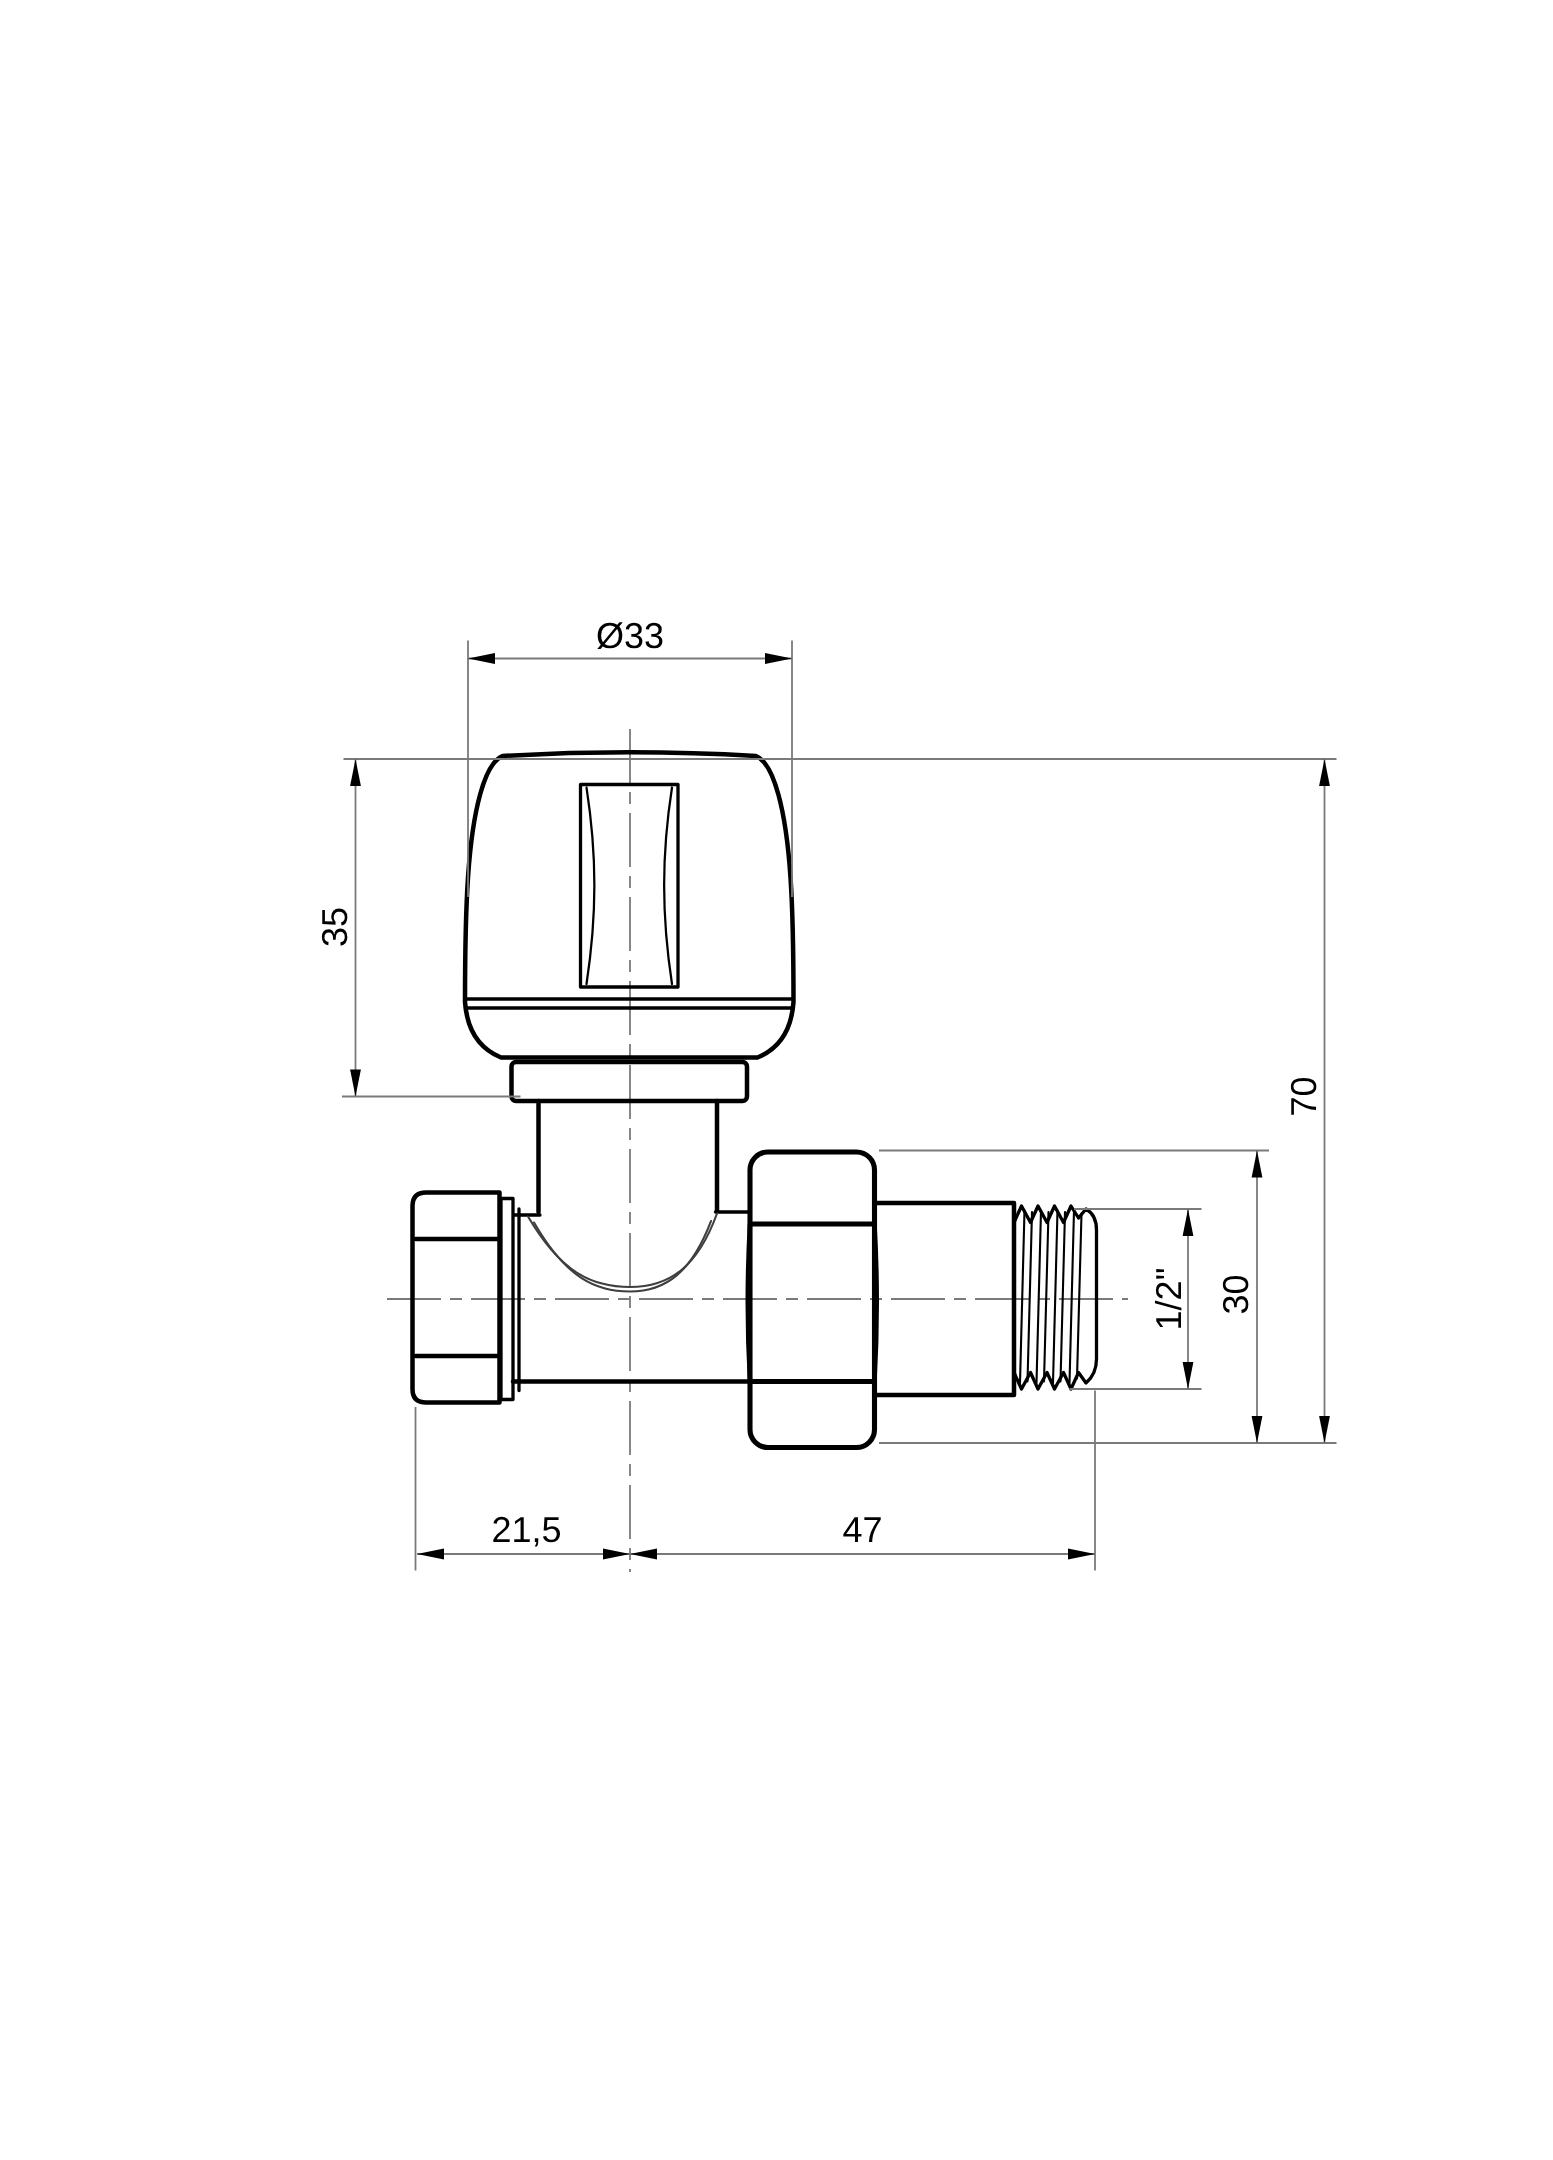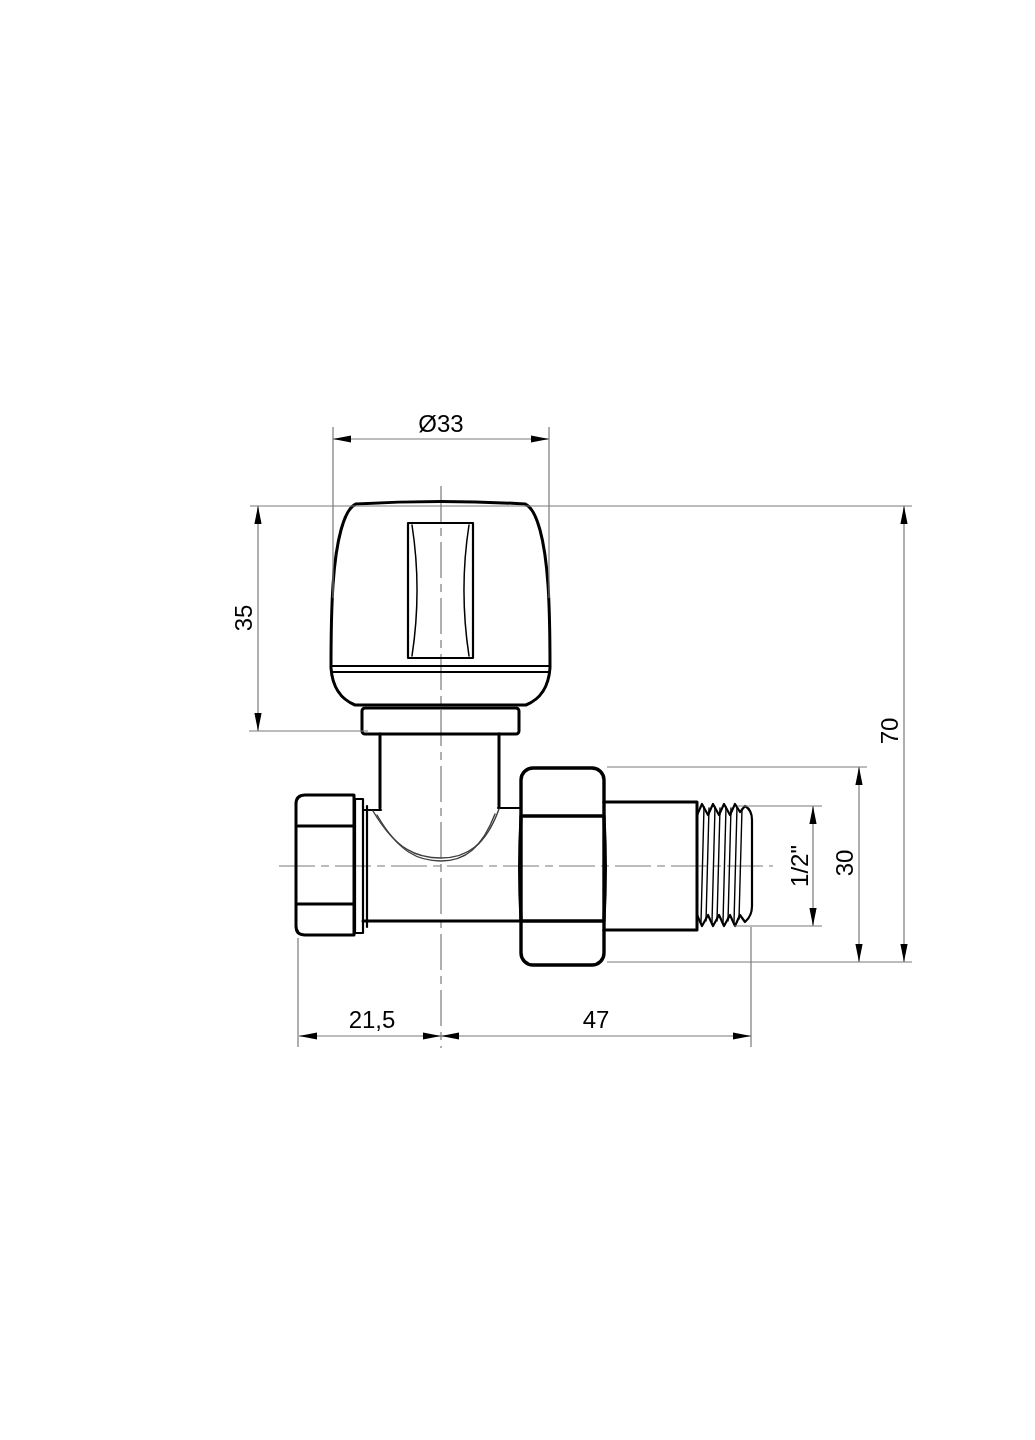--- a/index.html
+++ b/index.html
@@ -3,21 +3,21 @@
 <meta charset="utf-8">
 <style>
   :root{
     --c-background:#ffffff;
     --c-object-line:#000000;
     --c-thin-line:#7a7a7a;
     --c-seam-line:#3f3f3f;
     --c-text:#000000;
   }
   html,body{margin:0;padding:0;background:var(--c-background);}
-  .page{width:933px;height:1440px;background:var(--c-background);position:relative;overflow:hidden;margin-left:21px;}
+  .page{width:933px;height:1440px;background:var(--c-background);position:relative;overflow:hidden;}
   svg{display:block;}
   .obj{fill:none;stroke:var(--c-object-line);stroke-width:3;stroke-linejoin:round;stroke-linecap:round;}
   .obj-heavy{fill:none;stroke:var(--c-object-line);stroke-width:3.4;stroke-linejoin:round;stroke-linecap:round;}
   .obj-mid{fill:none;stroke:var(--c-object-line);stroke-width:2.2;stroke-linejoin:round;stroke-linecap:round;}
   .obj-fine{fill:none;stroke:var(--c-object-line);stroke-width:1.5;stroke-linecap:round;}
   .seam{fill:none;stroke:var(--c-seam-line);stroke-width:1.4;stroke-linecap:round;}
   .thread-line{fill:none;stroke:var(--c-object-line);stroke-width:1.4;stroke-linecap:round;}
   .thin{fill:none;stroke:var(--c-thin-line);stroke-width:1.2;stroke-linecap:butt;}
   .centerline{fill:none;stroke:var(--c-thin-line);stroke-width:1.2;stroke-dasharray:36 6 8 6;stroke-linecap:butt;}
   .arrow{fill:var(--c-text);stroke:none;}

